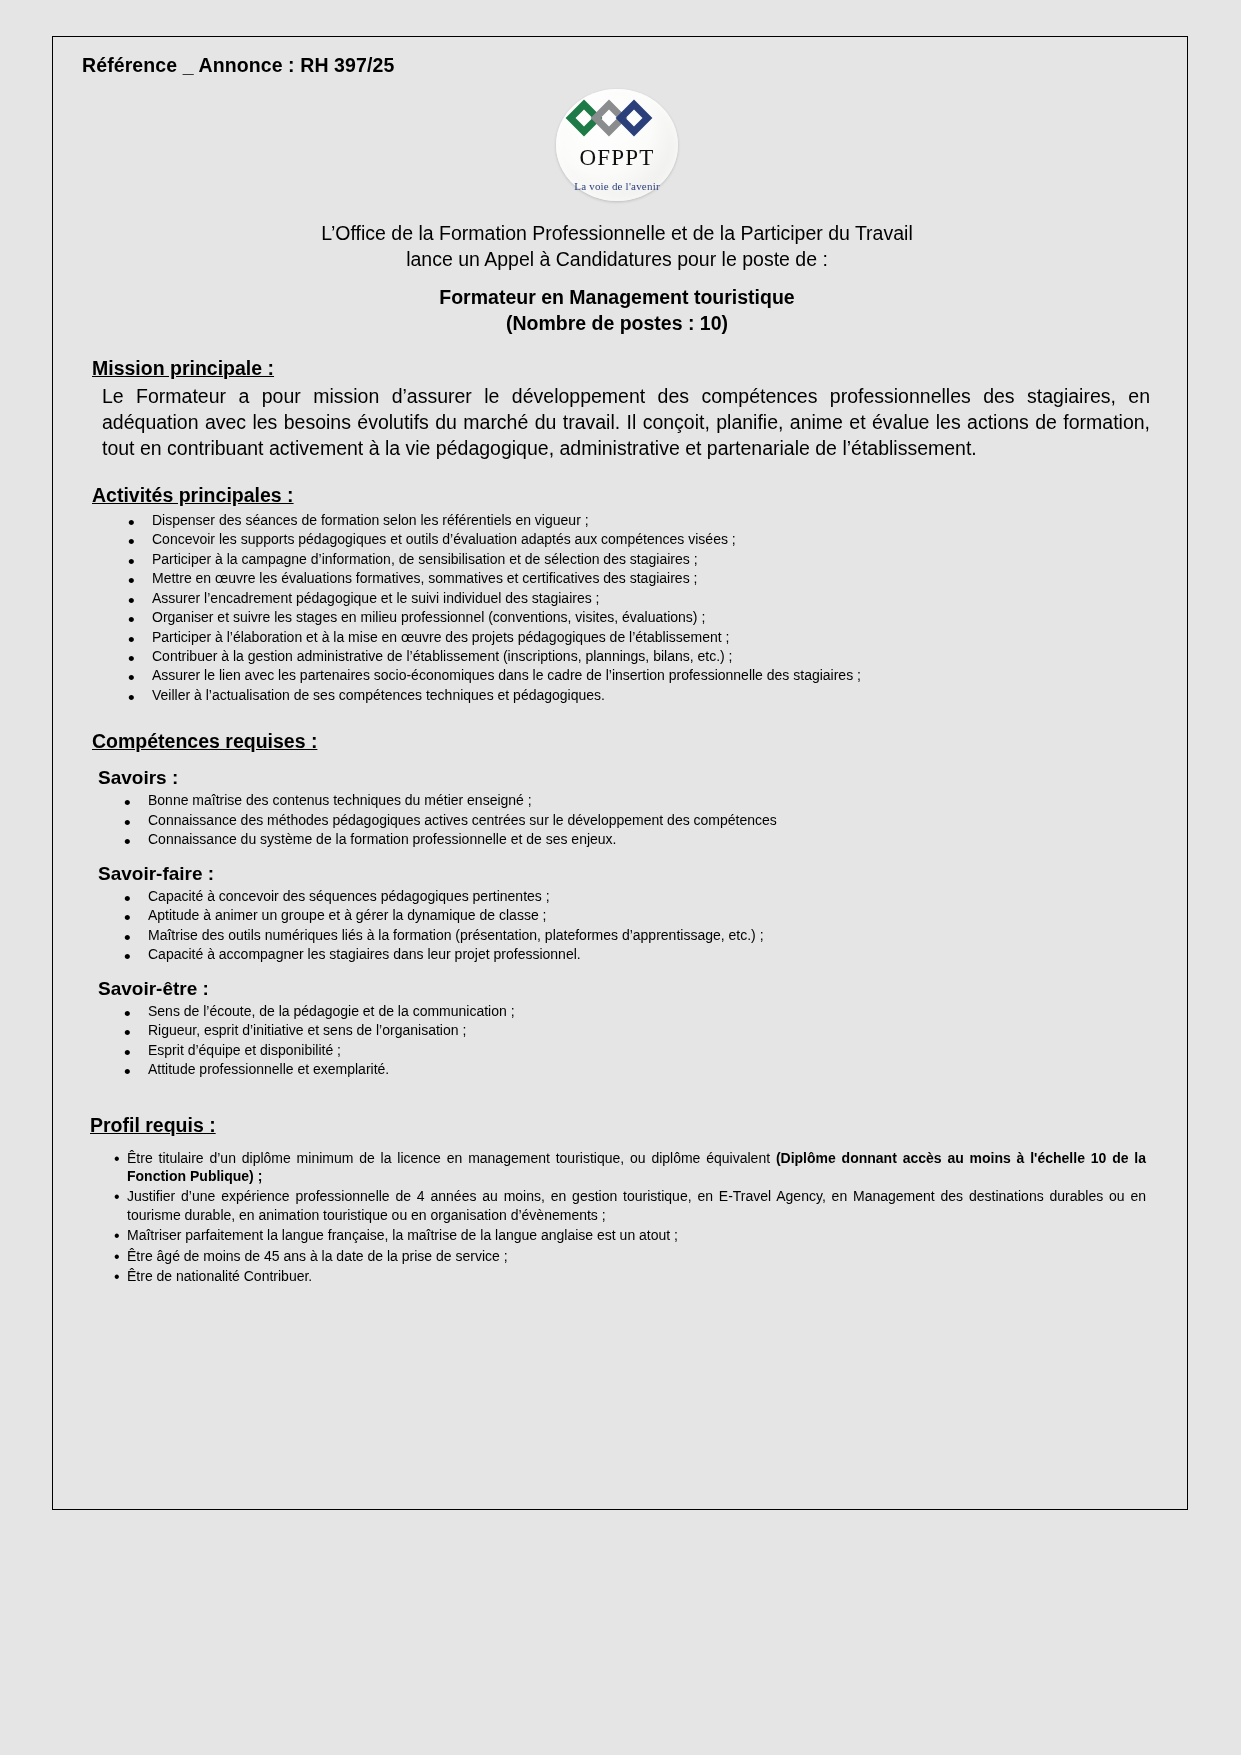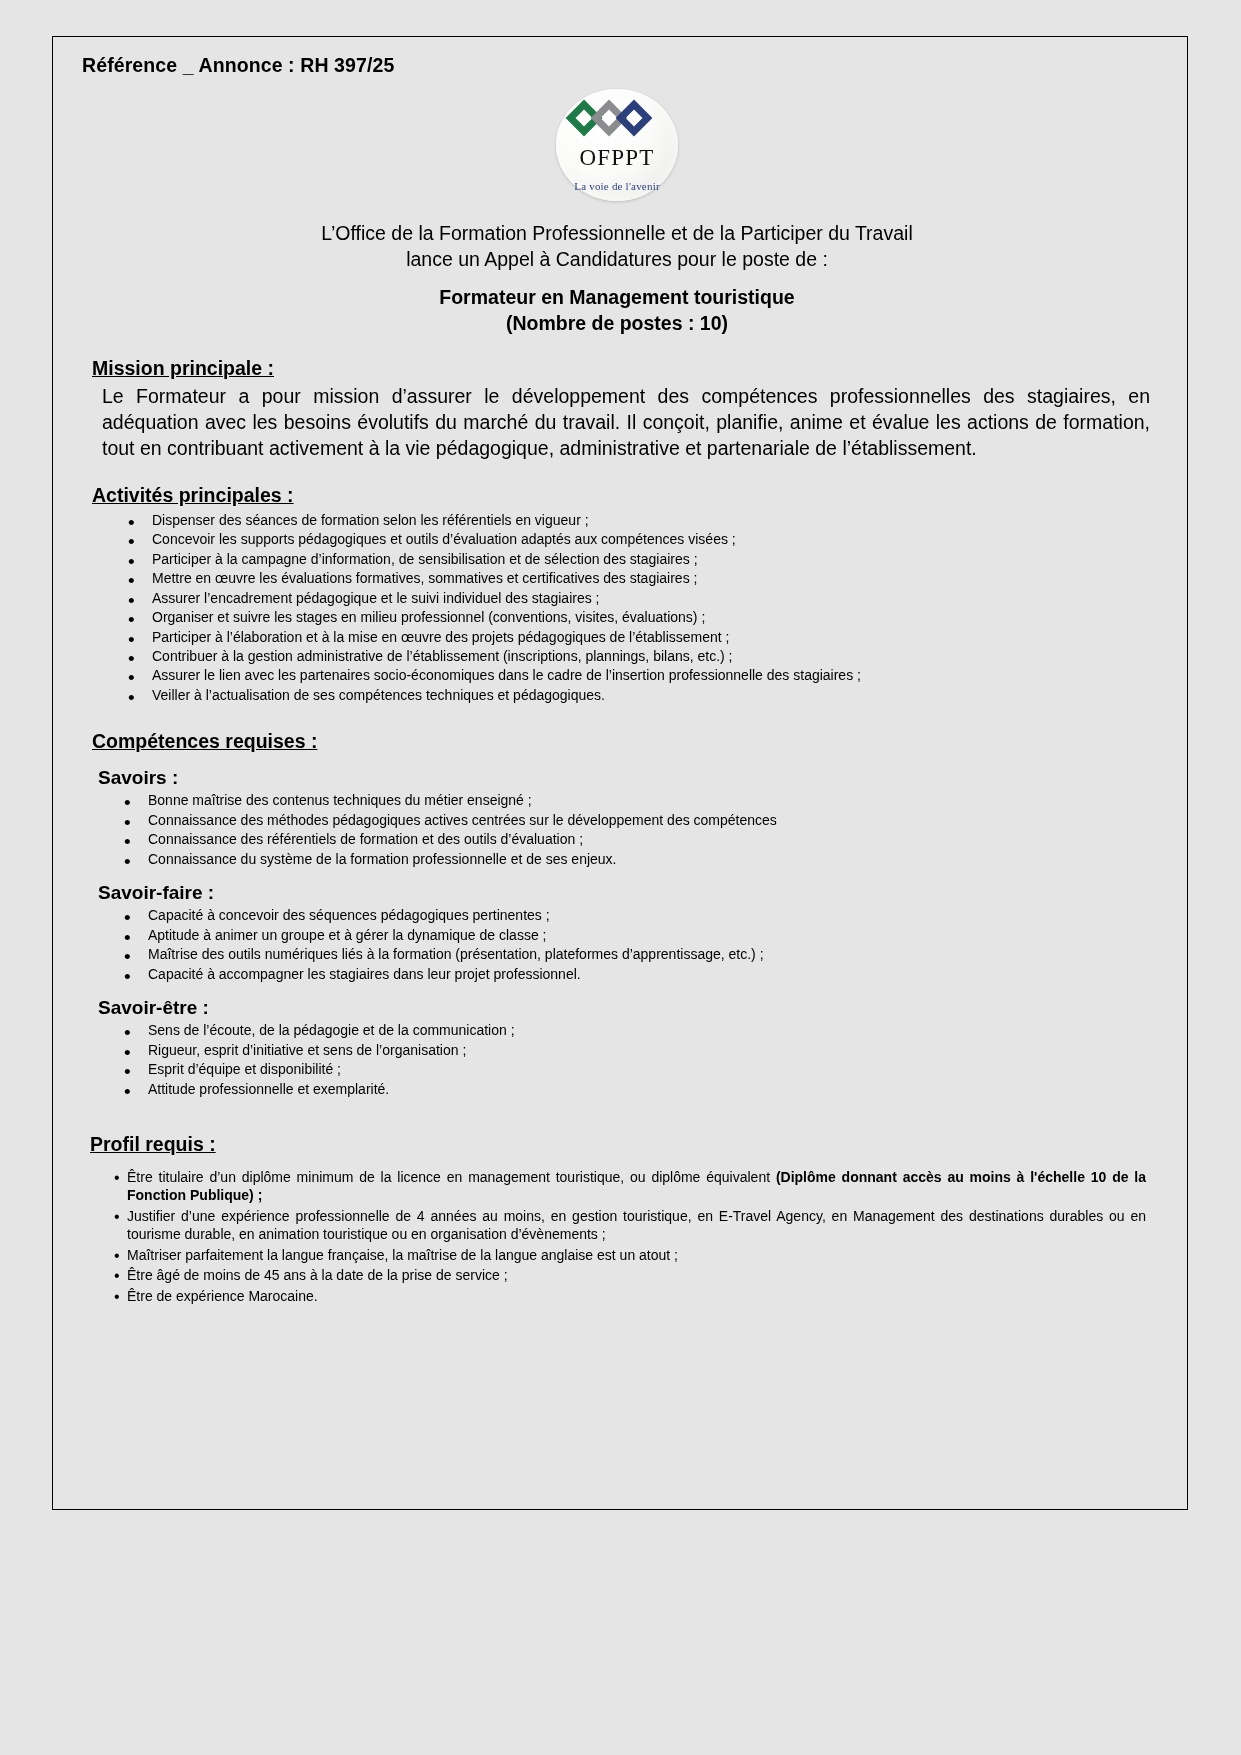--- a/index.html
+++ b/index.html
@@ -228,21 +228,20 @@
       </ul>
     </div>
 
     <div class="section section-competences">
       <h2 class="section-title">Compétences requises :</h2>
 
       <h3 class="sub-title">Savoirs :</h3>
       <ul class="bullets tight">
         <li>Bonne maîtrise des contenus techniques du métier enseigné ;</li>
         <li>Connaissance des méthodes pédagogiques actives centrées sur le développement des compétences</li>
-        <li>Connaissance des référentiels de formation et des outils d’évaluation ;</li>
         <li>Connaissance du système de la formation professionnelle et de ses enjeux.</li>
       </ul>
 
       <h3 class="sub-title">Savoir-faire :</h3>
       <ul class="bullets tight">
         <li>Capacité à concevoir des séquences pédagogiques pertinentes ;</li>
         <li>Aptitude à animer un groupe et à gérer la dynamique de classe ;</li>
         <li>Maîtrise des outils numériques liés à la formation (présentation, plateformes d’apprentissage, etc.) ;</li>
         <li>Capacité à accompagner les stagiaires dans leur projet professionnel.</li>
       </ul>
@@ -256,18 +255,18 @@
       </ul>
     </div>
 
     <div class="section section-profil">
       <h2 class="section-title">Profil requis :</h2>
       <ul class="bullets profil">
         <li><span>Être titulaire d’un diplôme minimum de la licence en management touristique, ou diplôme équivalent </span><span class="b">(Diplôme donnant accès au moins à l'échelle 10 de la Fonction Publique) ;</span></li>
         <li>Justifier d’une expérience professionnelle de 4 années au moins, en gestion touristique, en E-Travel Agency, en Management des destinations durables ou en tourisme durable, en animation touristique ou en organisation d’évènements ;</li>
         <li>Maîtriser parfaitement la langue française, la maîtrise de la langue anglaise est un atout ;</li>
         <li>Être âgé de moins de 45 ans à la date de la prise de service ;</li>
-        <li>Être de expérience Marocaine.</li>
+        <li>Être de nationalité Contribuer.</li>
       </ul>
     </div>
 
   </div>
 </div>
 
 </body></html>

